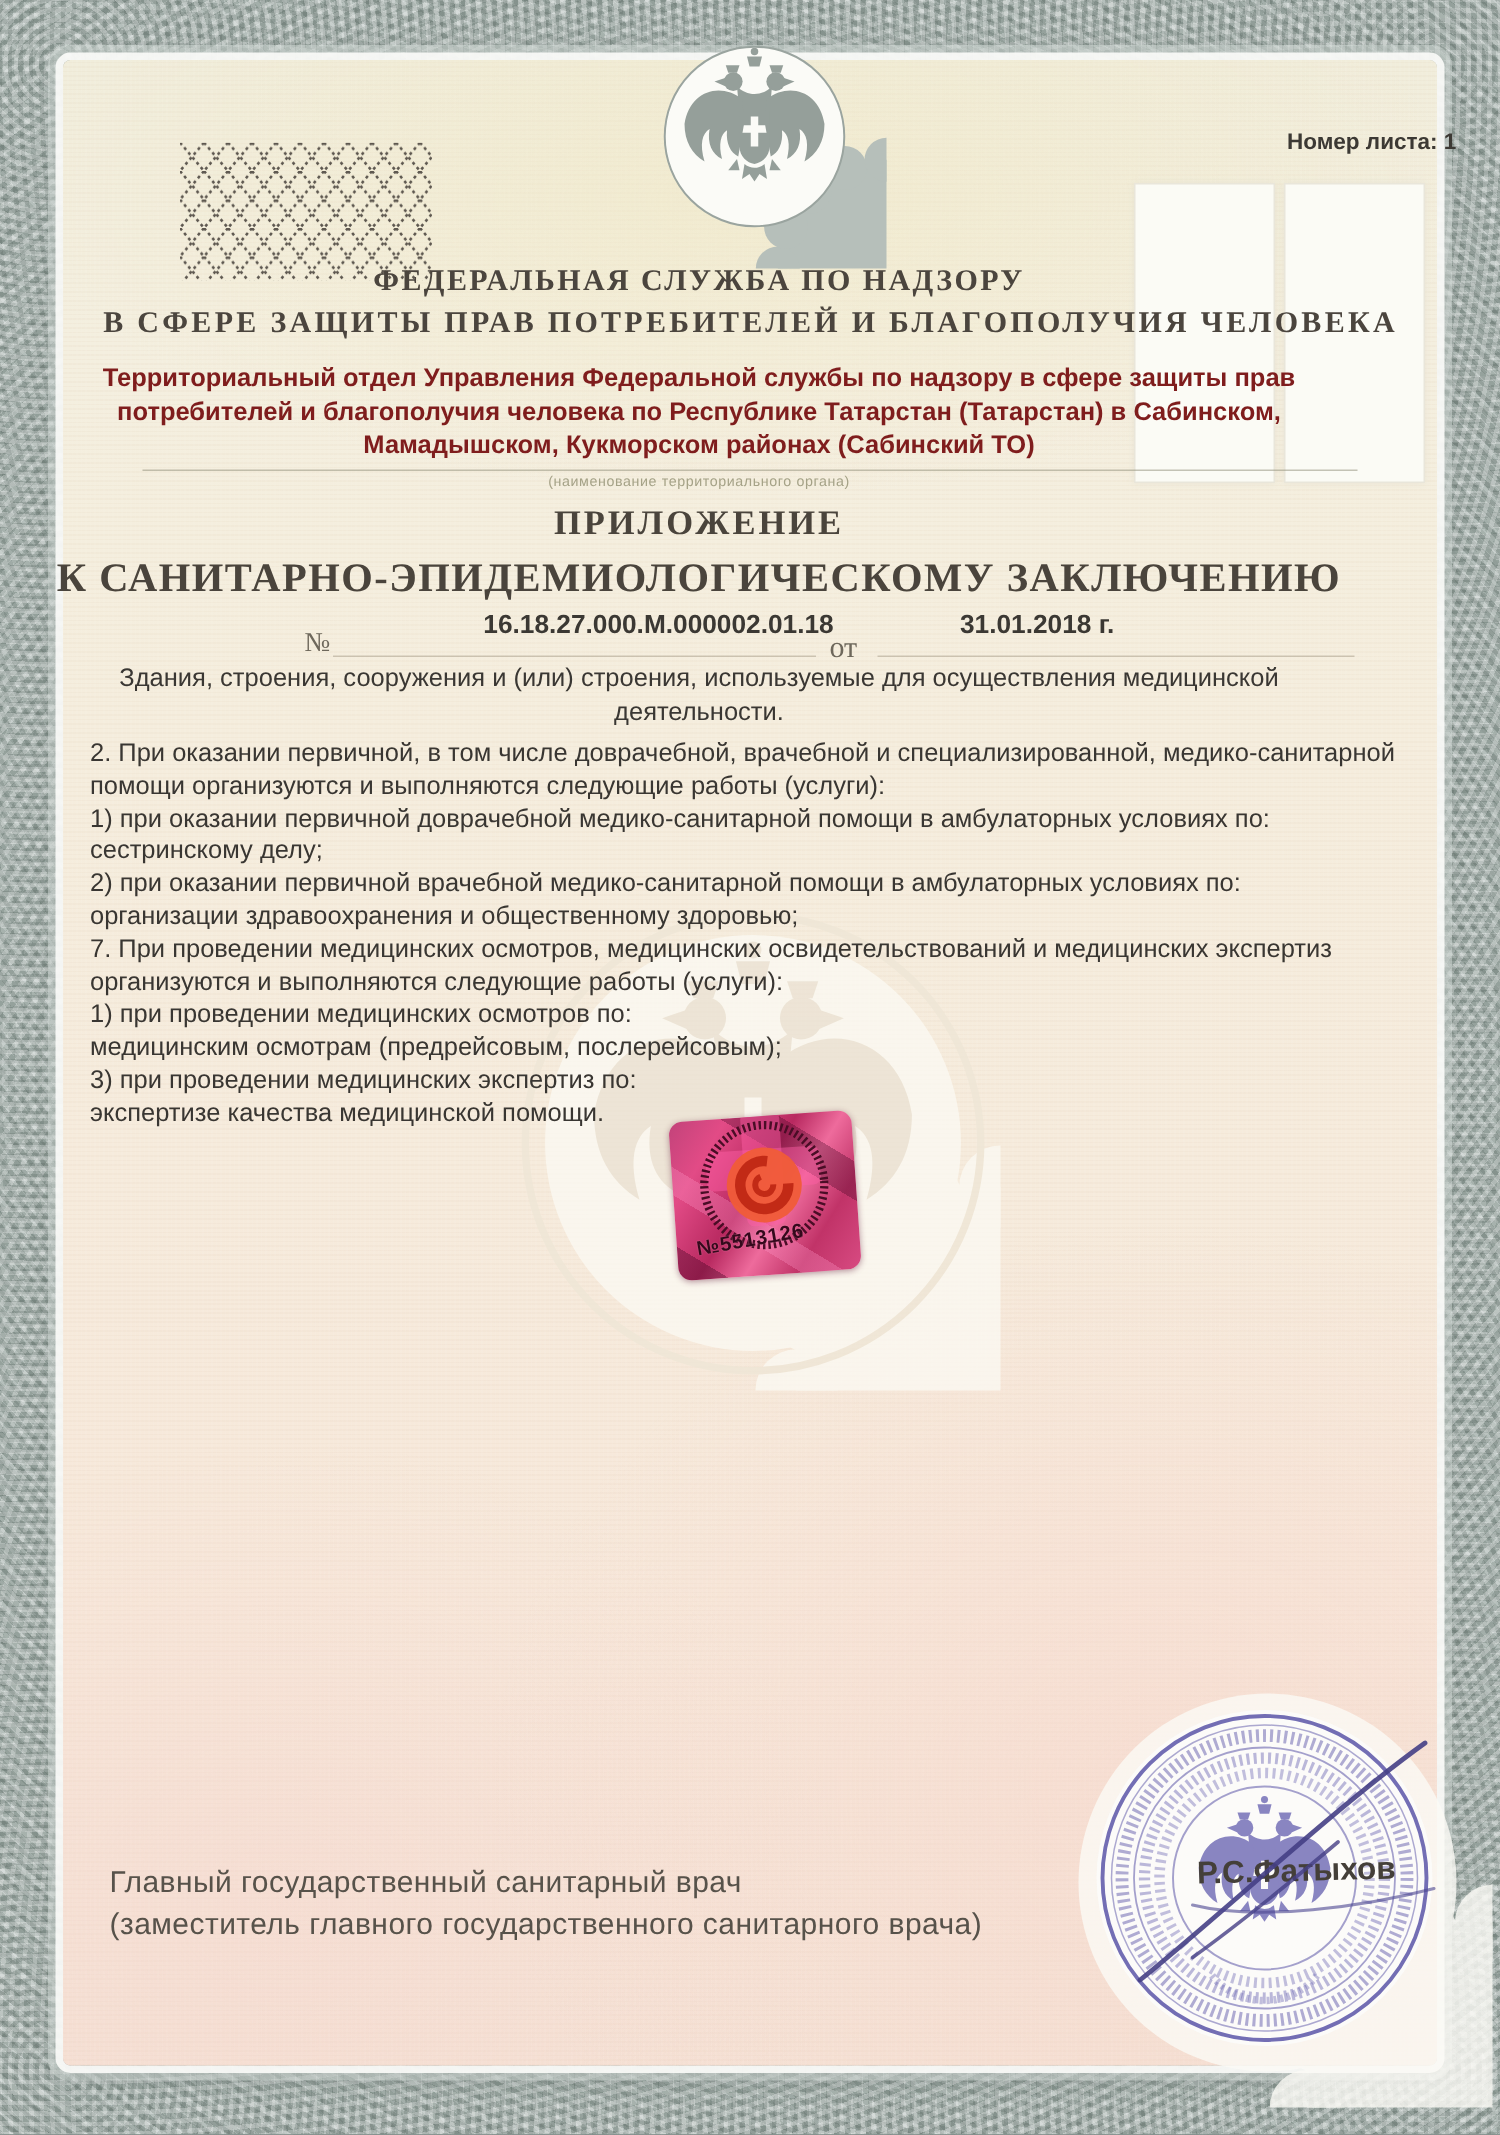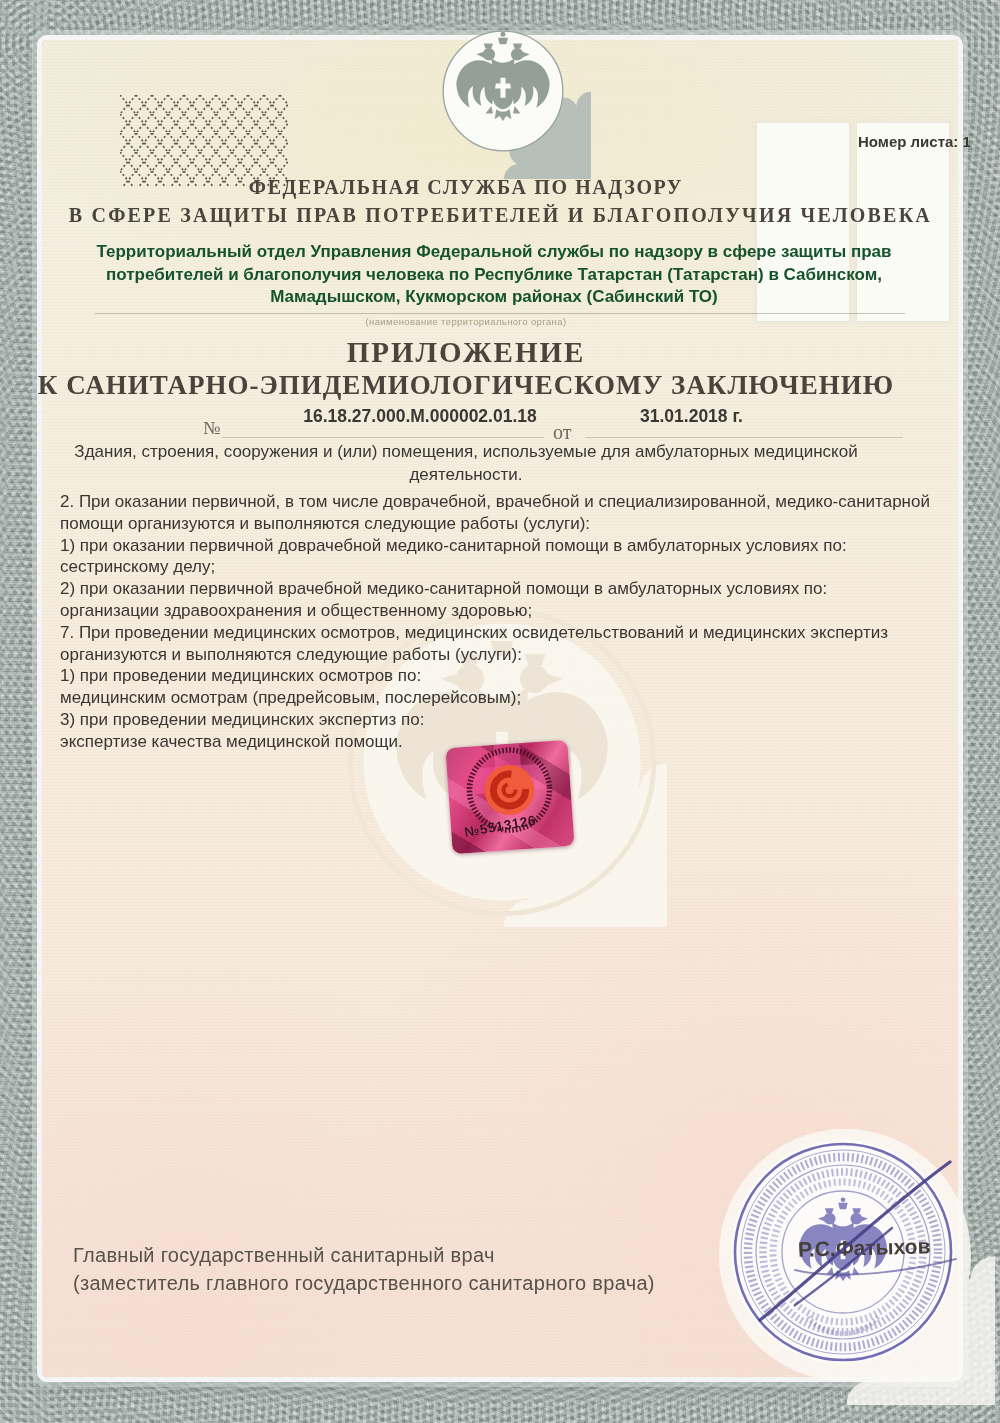--- a/index.html
+++ b/index.html
@@ -22,35 +22,35 @@
     radial-gradient(ellipse 620px 520px at 80% 86%, rgba(247,214,204,.5), transparent 72%),
     radial-gradient(ellipse 520px 430px at 16% 92%, rgba(246,213,206,.42), transparent 72%),
     repeating-linear-gradient(0deg, rgba(203,168,138,.06) 0 1px, transparent 1px 3px),
     repeating-linear-gradient(90deg, rgba(255,255,255,.06) 0 1px, transparent 1px 3px);}
   
   .abs{position:absolute;}
   .serif{font-family:"Liberation Serif",serif;}
   .centered{left:0;width:932px;text-align:center;}
   .hdr1{top:176px;font-size:20px;font-weight:700;letter-spacing:1.6px;color:#4b453e;}
   .hdr2{top:204px;font-size:20px;font-weight:700;letter-spacing:2.2px;color:#4b453e;text-align:right;}
-  .terr{top:241px;font-size:17px;font-weight:700;color:#14532d;line-height:22.5px;margin-left:28px;}
+  .terr{top:241px;font-size:17px;font-weight:700;color:#7f1d1d;line-height:22.5px;}
   .terr div{white-space:nowrap;}
   .caption-rule{left:95px;top:313px;width:810px;height:0;border-top:1px solid rgba(150,148,125,.55);}
   .caption{top:316px;font-size:9.5px;color:#a5a287;letter-spacing:.4px;}
-  .title1{top:336px;font-size:29px;font-weight:800;letter-spacing:2px;color:#4a443c;}
+  .title1{top:336px;font-size:23px;font-weight:800;letter-spacing:2px;color:#4a443c;}
   .title2{top:370px;font-size:27px;font-weight:800;letter-spacing:1px;color:#4a443c;}
-  .req-number{left:0;width:840px;text-align:center;top:406px;font-size:17.5px;font-weight:700;color:#3b3833;}
+  .req-number{left:0;width:840px;text-align:center;top:406px;font-size:17.5px;font-weight:700;color:#3b3833;padding-left:19px;}
   .req-date{left:640px;top:406px;font-size:17.5px;font-weight:700;color:#3b3833;}
   .req-no{left:203px;top:418px;font-size:18px;color:#6e685c;}
   .req-ot{left:553px;top:421px;font-size:20px;color:#6e685c;}
   .uline{height:0;border-top:1px solid rgba(140,130,108,.38);}
   .subject{top:441px;font-size:17px;color:#3a3733;line-height:22.5px;font-weight:400;}
   .body-block{left:60px;top:491px;width:895px;font-size:17px;line-height:21.8px;color:#393632;}
   .body-block div{white-space:nowrap;}
-  .sheet-label{left:858px;top:86px;font-size:15px;font-weight:700;color:#3c3934;margin-top:47px;}
+  .sheet-label{left:858px;top:86px;font-size:15px;font-weight:700;color:#3c3934;}
   .white-box{background:#fbfbf5;border:1px solid #e9e6da;box-shadow:0 0 4px rgba(230,226,210,.8);}
   .sig-title{left:73px;top:1241px;font-size:20px;color:#57524a;line-height:28px;letter-spacing:.3px;}
   .signer-name{left:798px;top:1236px;font-size:21px;font-weight:600;color:#443f39;transform:rotate(-1.5deg);z-index:12;}
   
   .holo{left:449px;top:744px;width:122px;height:106px;border-radius:9px;overflow:hidden;
     transform:rotate(-4deg);z-index:9;
     background:linear-gradient(125deg,#c2437a 0%,#e24b86 20%,#b82960 44%,#ee6b9c 60%,#c13368 78%,#d84b82 100%);
     box-shadow:0 1px 4px rgba(90,20,50,.45);}
   .holo::before{content:"";position:absolute;inset:0;background:
     linear-gradient(35deg, rgba(60,0,30,.35) 0 12%, transparent 12% 30%, rgba(255,150,200,.3) 30% 40%,
@@ -153,21 +153,21 @@
   <div class="abs centered serif title2 z-mid">К САНИТАРНО-ЭПИДЕМИОЛОГИЧЕСКОМУ ЗАКЛЮЧЕНИЮ</div>
 
   <div class="abs serif req-no z-mid">№</div>
   <div class="abs req-number z-mid">16.18.27.000.М.000002.01.18</div>
   <div class="abs serif req-ot z-mid">от</div>
   <div class="abs req-date z-mid">31.01.2018 г.</div>
   <div class="abs uline z-mid" style="left:222px;top:437px;width:322px;"></div>
   <div class="abs uline z-mid" style="left:585px;top:437px;width:318px;"></div>
 
   <div class="abs centered subject z-mid">
-      <div>Здания, строения, сооружения и (или) помещения, используемые для амбулаторных медицинской</div>
+      <div>Здания, строения, сооружения и (или) строения, используемые для осуществления медицинской</div>
       <div>деятельности.</div>
     </div>
 
   <div class="abs body-block z-mid">
       <div>2. При оказании первичной, в том числе доврачебной, врачебной и специализированной, медико-санитарной</div>
       <div>помощи организуются и выполняются следующие работы (услуги):</div>
       <div>1) при оказании первичной доврачебной медико-санитарной помощи в амбулаторных условиях по:</div>
       <div>сестринскому делу;</div>
       <div>2) при оказании первичной врачебной медико-санитарной помощи в амбулаторных условиях по:</div>
       <div>организации здравоохранения и общественному здоровью;</div>

